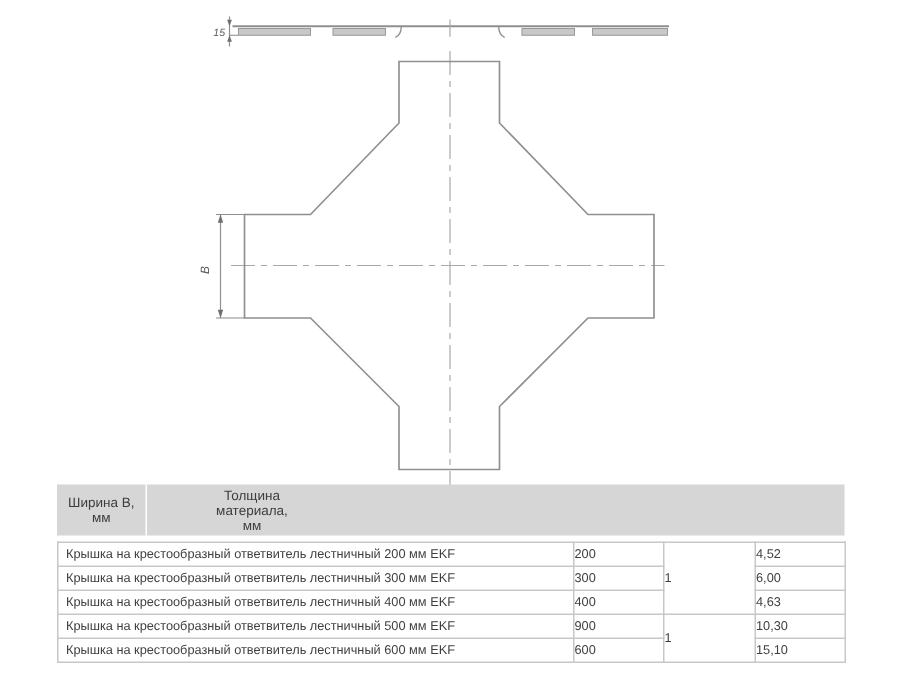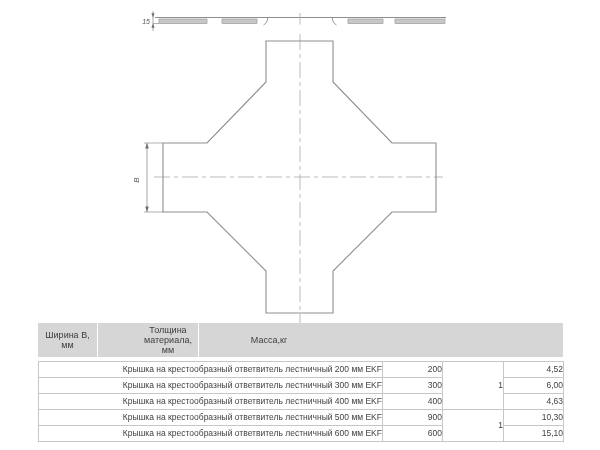--- a/index.html
+++ b/index.html
@@ -17,23 +17,23 @@
   .th{display:flex;flex-direction:column;align-items:center;justify-content:center;
       font-size:9px;line-height:10px;color:#3d3d3d;text-align:center;}
   .th + .th{border-left:1px solid #ffffff;padding-left:40px;}
   .th.c-name{width:344px;}
   .th.c-width{width:59px;}
   .th.c-thick{width:60px;align-items:center;}
   .th.c-mass{width:60px;}
   table.tbody{width:525px;border-collapse:collapse;table-layout:fixed;}
   table.tbody td{
     border:1px solid #c7c7c7;height:15px;font-size:8.5px;line-height:9px;
-    color:#3f3f3f;text-align:right;padding:0;white-space:nowrap;overflow:hidden;
+    color:#3f3f3f;text-align:left;padding:0;white-space:nowrap;overflow:hidden;
   }
-  table.tbody td.name-cell{text-align:right;padding-left:21px;}
+  table.tbody td.name-cell{text-align:left;padding-left:5px;}
 </style>
 </head>
 <body>
 
 <div class="page">
 
   <svg class="drawing-svg" width="600" height="330" viewBox="0 0 600 330">
 
     <g>
 
@@ -76,23 +76,20 @@
     <div class="thead">
       <div class="th c-width">
         <span>Ширина B,</span>
         <span>мм</span>
       </div>
       <div class="th c-thick">
         <span>Толщина</span>
         <span>материала,</span>
         <span>мм</span>
       </div>
-      <div class="th c-mass">
-        <span>Масса,кг</span>
-      </div>
     </div>
 
     <table class="tbody">
       <colgroup>
           <col style="width:344px">
           <col style="width:60px">
           <col style="width:61px">
           <col style="width:60px">
         </colgroup>
       <tbody>

